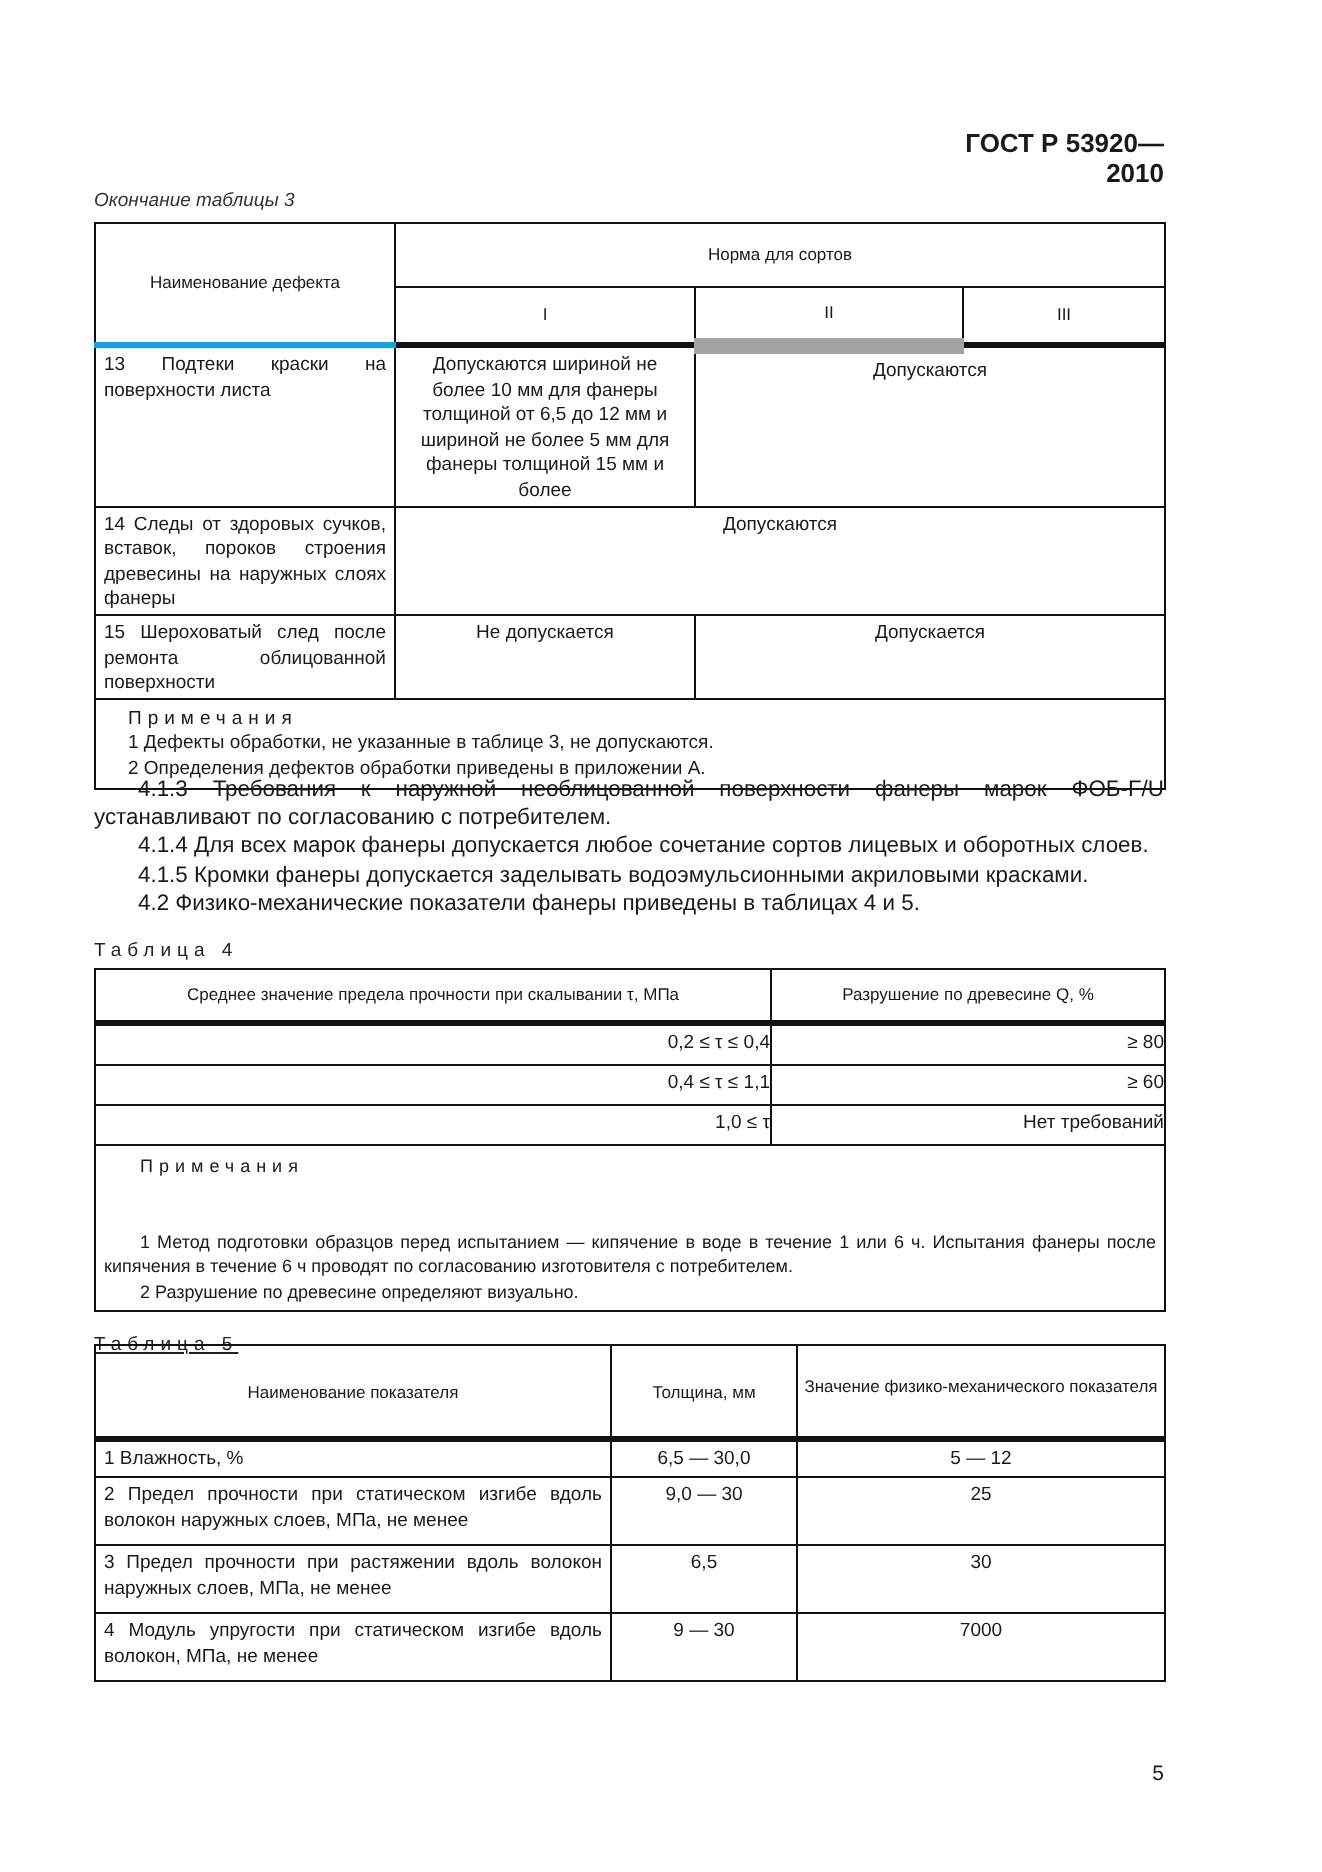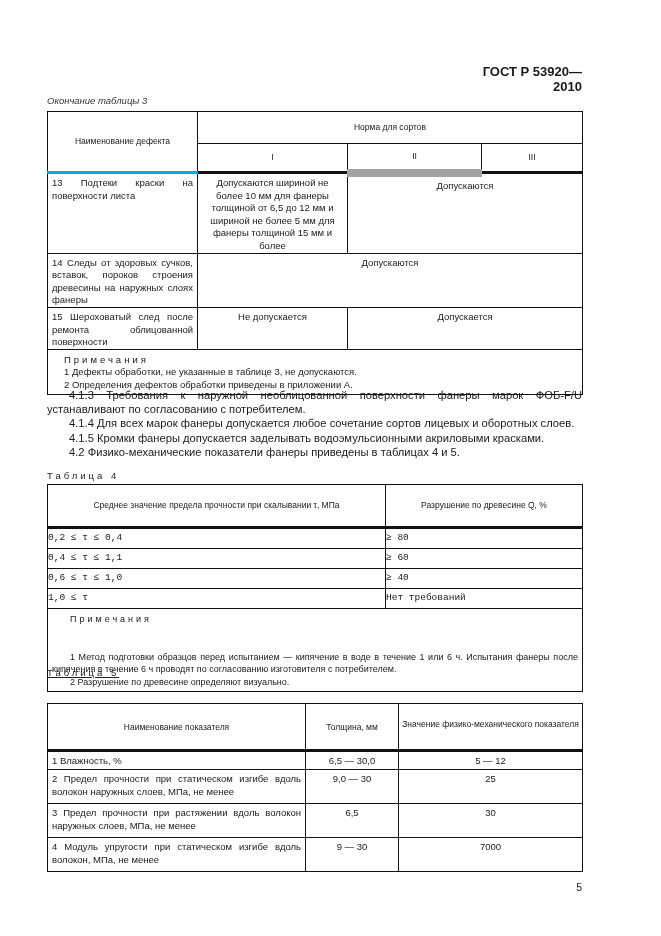--- a/index.html
+++ b/index.html
@@ -21,23 +21,23 @@
   .t3 td.val { padding: 3px 4px 0 4px; }
   .notes { padding: 4px 4px 3px 8px !important; font-size: 9.5px; line-height: 12.5px; }
   .notes .title { letter-spacing: 3px; }
   .notes .indent { padding-left: 8px; }
 
   .para { font-size: 11.2px; line-height: 14.2px; color: #1a1a1a; }
   .para .p { text-indent: 22px; text-align: justify; }
 
   .t4 { left: 47px; top: 484px; width: 535px; }
   .t4 td { font-size: 9px; }
-  .t4 .row td { height: 19px; vertical-align: middle; text-align: left; font-size: 9.5px; font-family: Liberation Mono, monospace; }
+  .t4 .row td { height: 19px; vertical-align: middle; text-align: right; font-size: 9.5px; }
 
-  .t5 { left: 47px; top: 703px; width: 535px; }
+  .t5 { left: 47px; top: 672px; width: 535px; }
   .t5 td { font-size: 9.5px; }
   .t5 .hdr td { height: 39px; vertical-align: middle; text-align: center; font-size: 8.5px; line-height: 12px; }
 
   .page-num { left: 560px; top: 881px; width: 22px; text-align: right; font-size: 10.5px; }
 </style>
 </head>
 <body>
 
 <div class="abs doc-code">ГОСТ Р 53920—2010</div>
 
@@ -92,35 +92,31 @@
 </div>
 
 <div class="abs spaced" style="left:47px; top:470px;">Таблица 4</div>
 
 <table class="t4">
   <colgroup>
       <col style="width:338px">
       <col style="width:197px">
     </colgroup>
   <tbody>
-      <tr style="height:43px">
+      <tr style="height:27px">
     <td class="c vm" style="border-bottom:3px solid #111; font-size:8.5px;">Среднее значение предела прочности при скалывании τ, МПа</td>
     <td class="c vm" style="border-bottom:3px solid #111; font-size:8.5px;">Разрушение по древесине Q, %</td>
   </tr>
   <tr class="row">
     <td>0,2 ≤ τ ≤ 0,4</td>
     <td>≥ 80</td>
   </tr>
   <tr class="row">
     <td>0,4 ≤ τ ≤ 1,1</td>
     <td>≥ 60</td>
-  </tr>
-  <tr class="row">
-    <td>0,6 ≤ τ ≤ 1,0</td>
-    <td>≥ 40</td>
   </tr>
   <tr class="row">
     <td>1,0 ≤ τ</td>
     <td>Нет требований</td>
   </tr>
   <tr>
     <td colspan="2" class="notes" style="padding-left:4px !important;">
       <div style="text-indent:18px; letter-spacing:3px;">Примечания</div>
       <div style="text-indent:18px; text-align:justify;margin-top:25px;">1 Метод подготовки образцов перед испытанием — кипячение в воде в течение 1 или 6 ч. Испытания фанеры после кипячения в течение 6 ч проводят по согласованию изготовителя с потребителем.</div>
       <div style="text-indent:18px;">2 Разрушение по древесине определяют визуально.</div>

